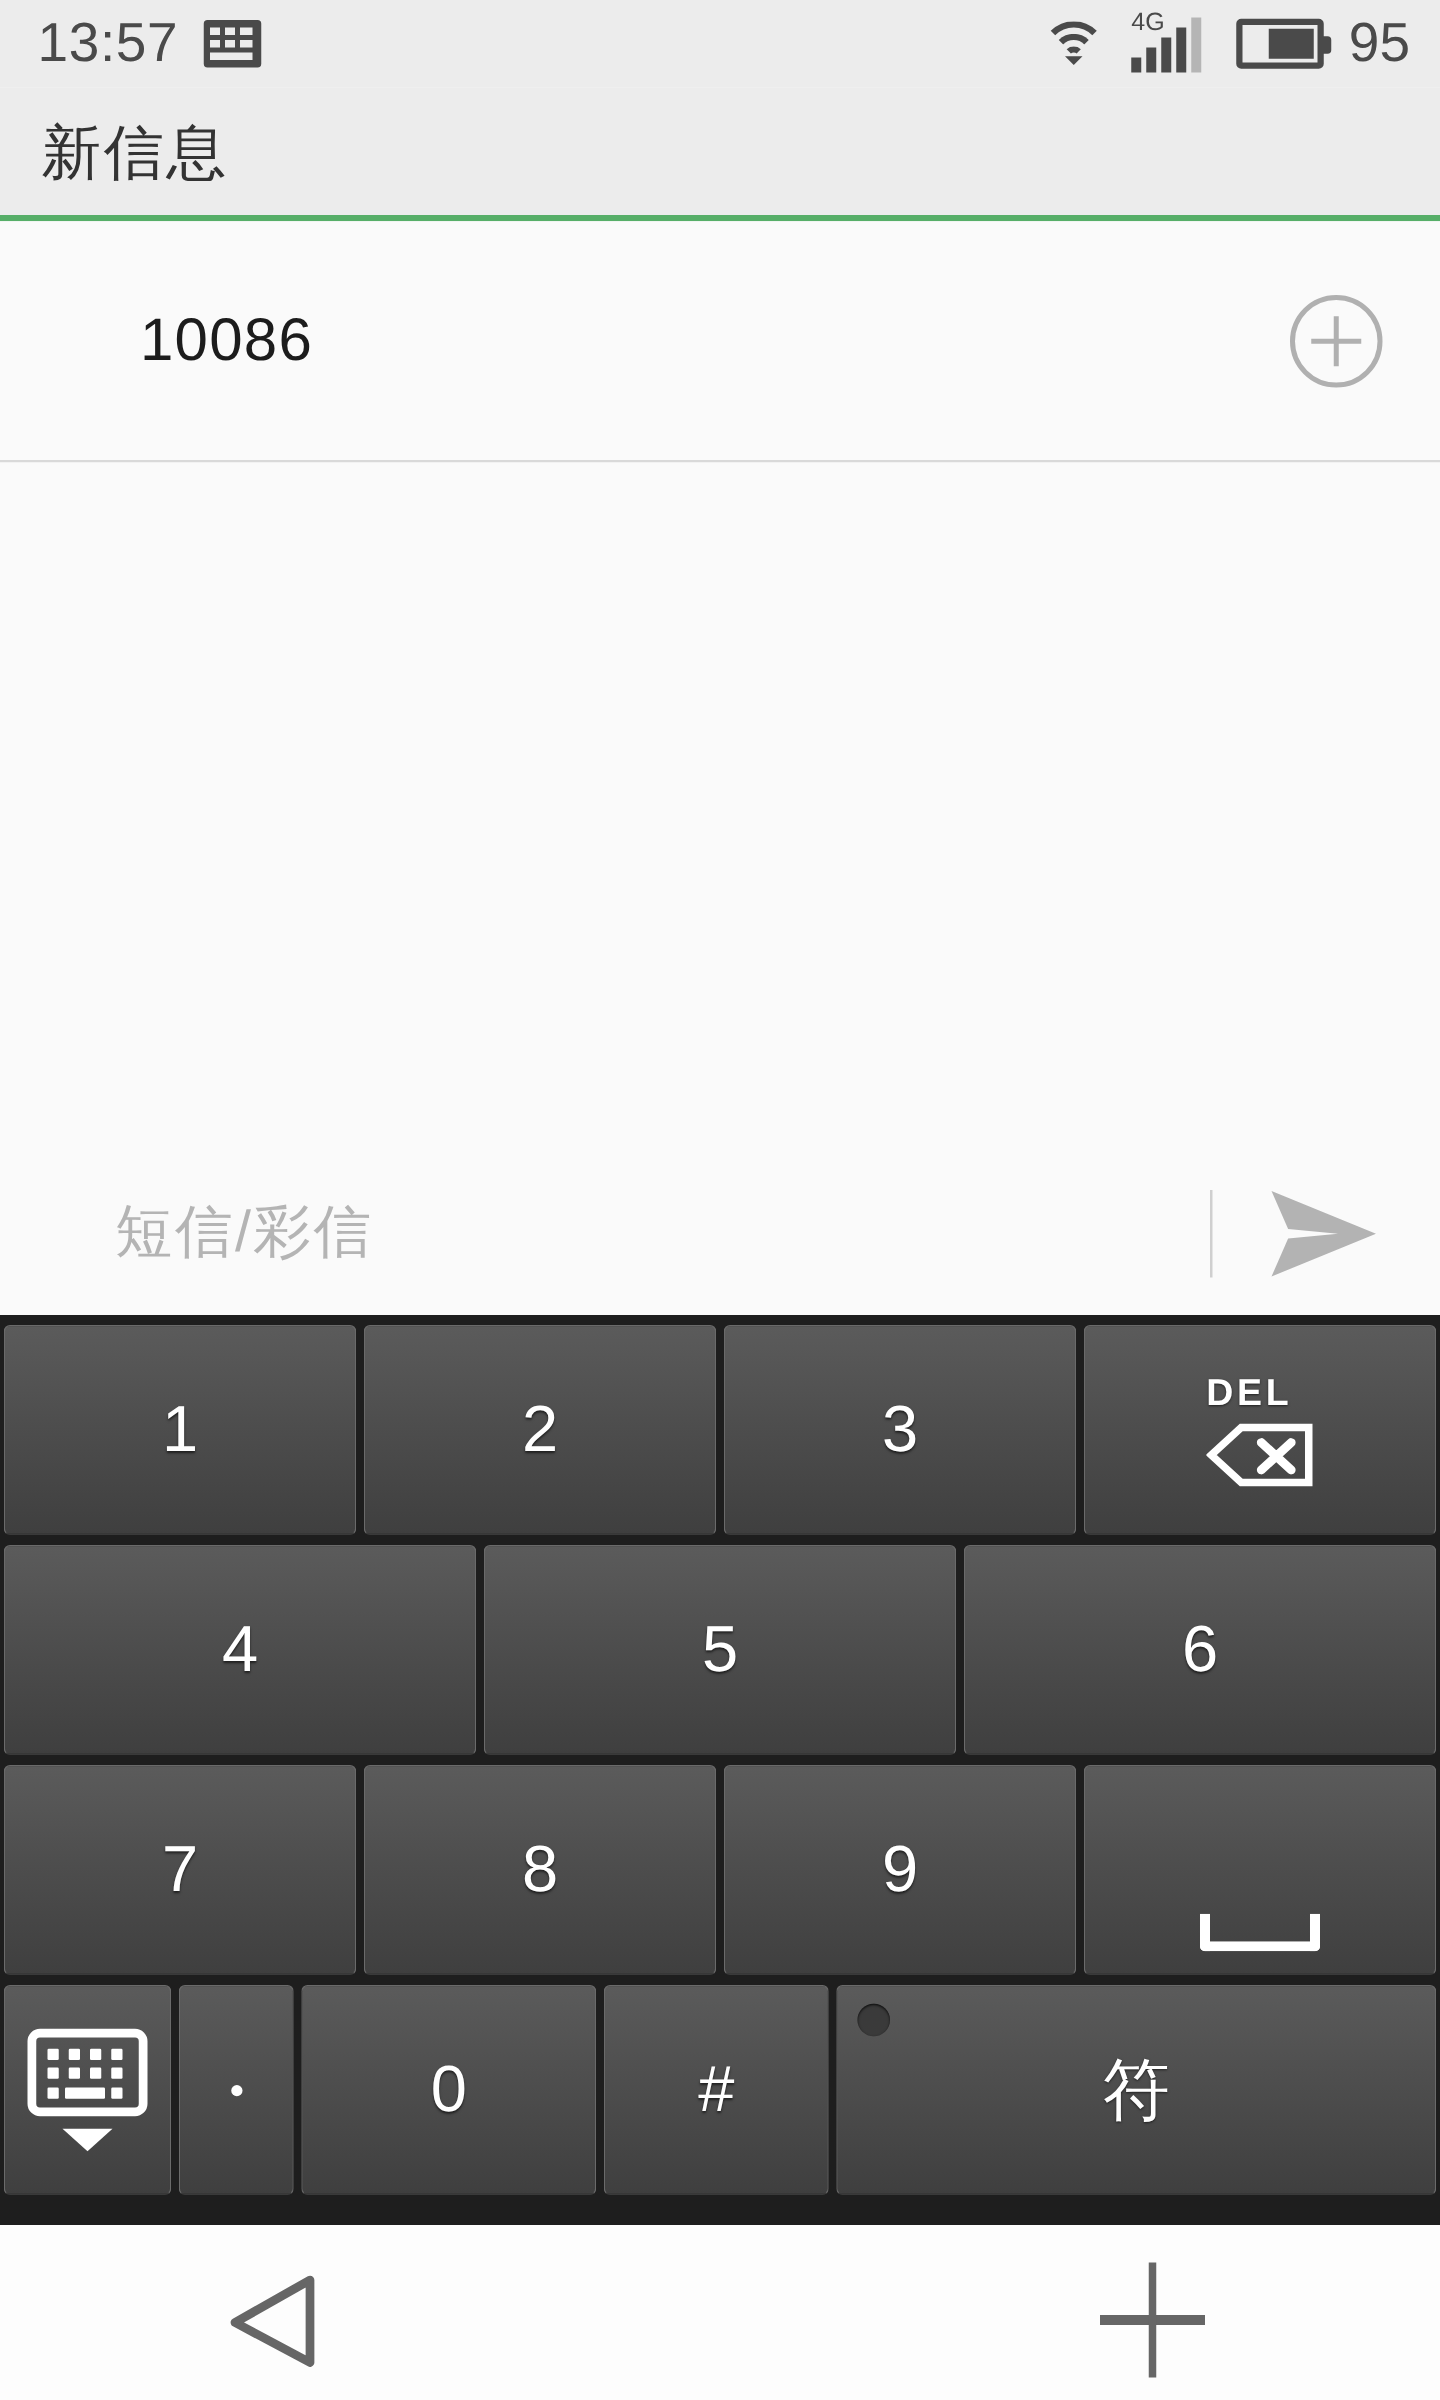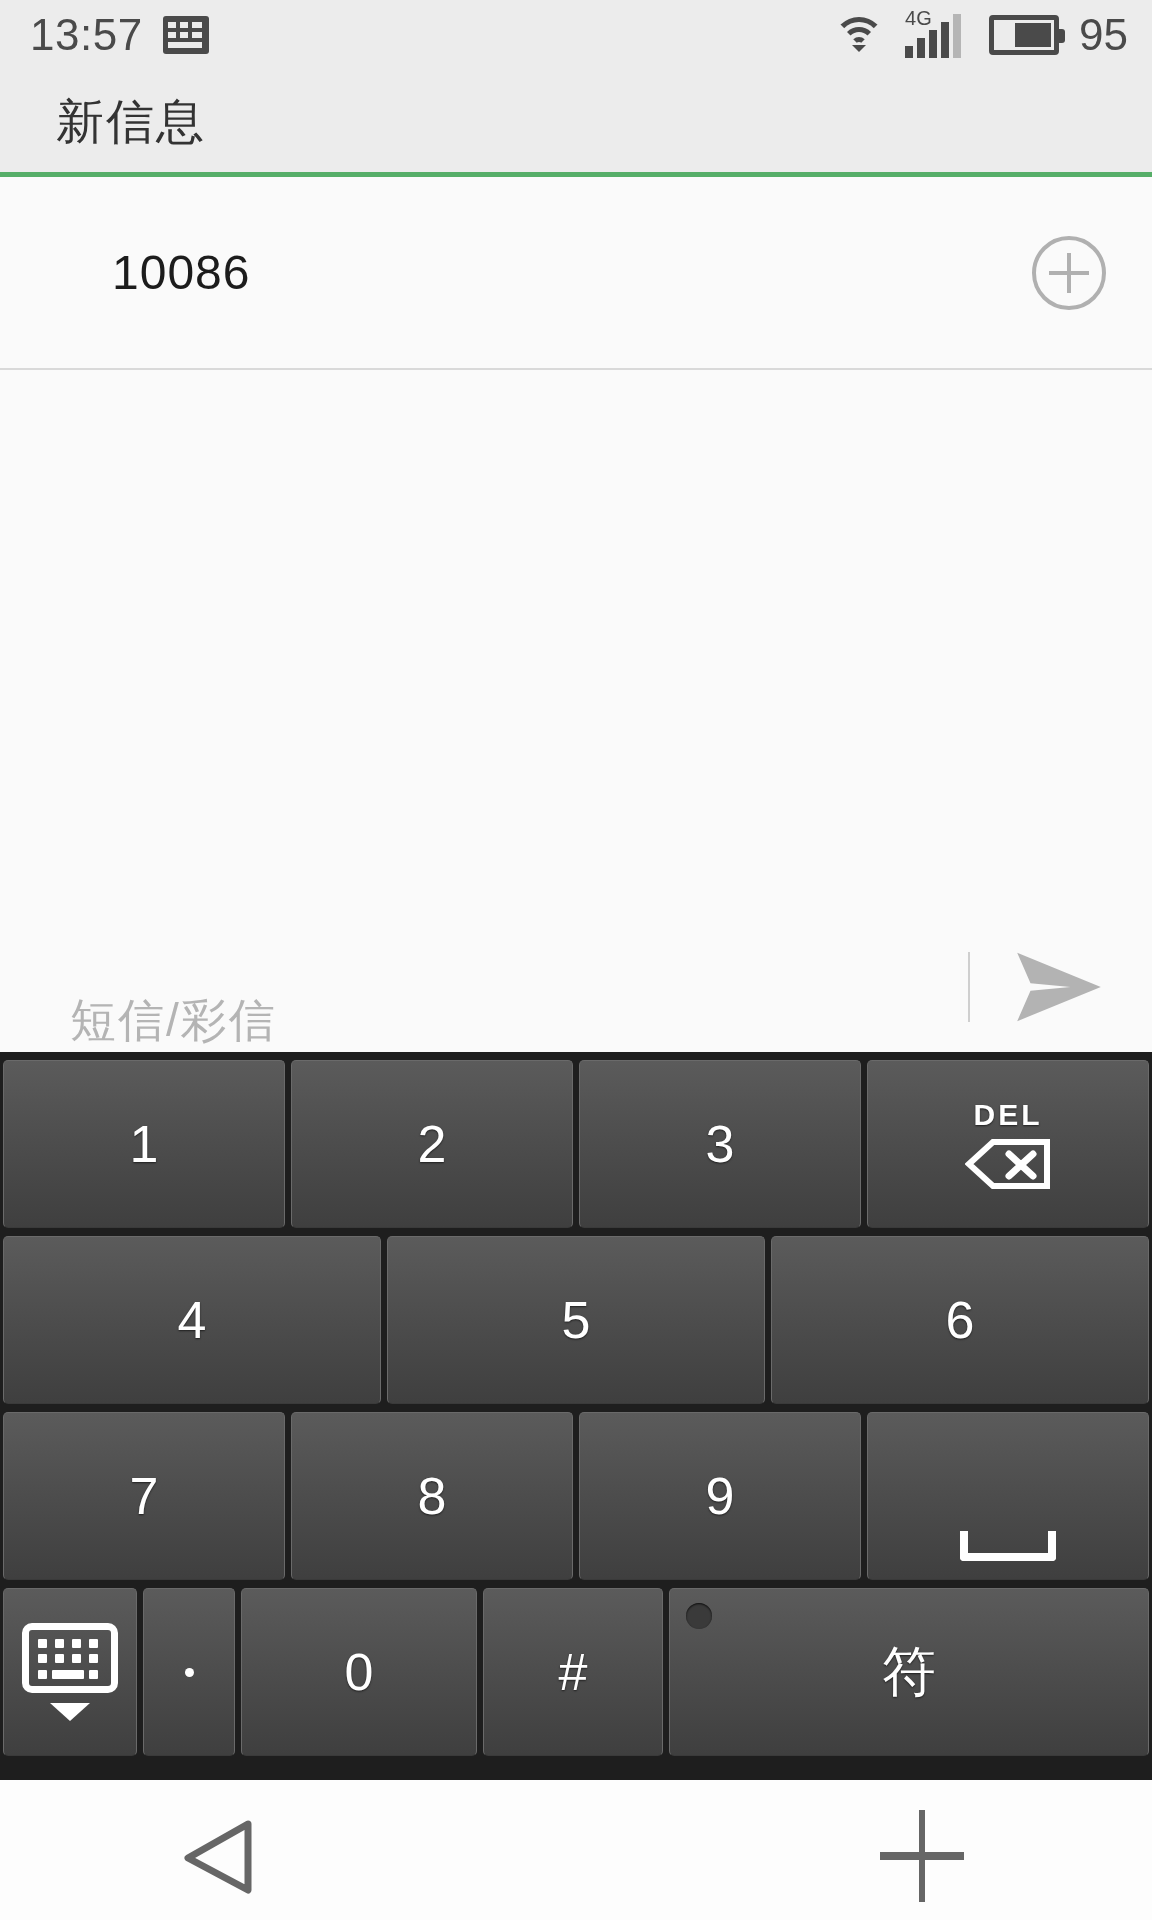--- a/index.html
+++ b/index.html
@@ -38,21 +38,21 @@
   .sig .bars b.off { background:#b5b5b5; }
   .batt { width:70px; height:40px; border:5px solid #4a4a4a; border-radius:4px; position:relative; }
   .batt:after { content:""; position:absolute; right:-11px; top:9px; width:7px; height:14px;
                 background:#4a4a4a; border-radius:0 3px 3px 0; }
   .batt i { position:absolute; right:3px; top:3px; bottom:3px; width:60%; background:#4a4a4a; }
   #batt-level { font-size:44px; color:#4a4a4a; line-height:1; }
 
   
   #titlebar {
     position:absolute; left:0; top:70px; width:1152px; height:104px;
-    background:#ececec; display:flex; align-items:center; padding-left:56px;
+    background:#ececec; display:flex; align-items:center; padding-left:33px;
   }
   #title { font-size:48px; color:#333; letter-spacing:2px; }
   #accent-line { position:absolute; left:0; top:172px; width:1152px; height:5px; background:#56ae68; }
 
   
   #recipient-row {
     position:absolute; left:0; top:177px; width:1152px; height:191px;
     background:#fafafa; display:flex; align-items:center; padding:0 46px 0 72px;
   }
   #recipient-label { font-size:46px; color:#8e8e8e; letter-spacing:2px; }
@@ -63,21 +63,21 @@
   #add-contact i.h { left:13px; right:13px; top:50%; height:4px; margin-top:-2px; }
   #add-contact i.v { top:13px; bottom:13px; left:50%; width:4px; margin-left:-2px; }
   #rec-divider { position:absolute; left:0; top:368px; width:1152px; height:2px; background:#d9d9d9; }
 
   
   #body-area { position:absolute; left:0; top:370px; width:1152px; height:550px; background:#fafafa; }
 
   
   #compose-row {
     position:absolute; left:0; top:920px; width:1152px; height:132px;
-    background:#fafafa; display:flex; align-items:flex-end; padding-left:70px;
+    background:#fafafa; display:flex; align-items:center; padding-left:92px;
   }
   #compose-placeholder { font-size:46px; color:#b4b4b4; letter-spacing:2px; }
   #compose-sep { position:absolute; right:182px; top:32px; width:2px; height:70px; background:#cfcfcf; }
   #send-btn { position:absolute; right:38px; top:24px; width:110px; height:86px;
               display:flex; align-items:center; justify-content:center; }
   #send-btn svg { width:96px; height:76px; }
 
   
   #keyboard { position:absolute; left:0; top:1052px; width:1152px; height:728px; background:#1e1e1e; }
   .krow { position:absolute; left:0; width:1152px; display:flex; }
@@ -88,21 +88,21 @@
     display:flex; align-items:center; justify-content:center;
     color:#fff; text-shadow:0 1px 2px rgba(0,0,0,.6);
     font-size:52px; user-select:none;
   }
   .key.lbl { font-size:38px; font-weight:bold; }
   .key.cjk { font-size:54px; }
   .key.dotkey { font-size:0; }
   .key.dotkey:after { content:""; width:9px; height:9px; border-radius:50%; background:#fff; }
 
   
-  .delwrap { display:flex; flex-direction:column; align-items:center; gap:6px; }
+  .delwrap { display:flex; flex-direction:column; align-items:flex-start; gap:6px; }
   .deltxt { font-size:30px; font-weight:bold; letter-spacing:3px; }
   .delicon { width:86px; height:52px; position:relative; }
 
   
   .spaceicon { position:absolute; bottom:18px; left:50%; transform:translateX(-50%);
                width:96px; height:30px; border:8px solid #fff; border-top:none;
                border-radius:0 0 4px 4px; }
 
   
   .hidewrap { display:flex; flex-direction:column; align-items:center; }

